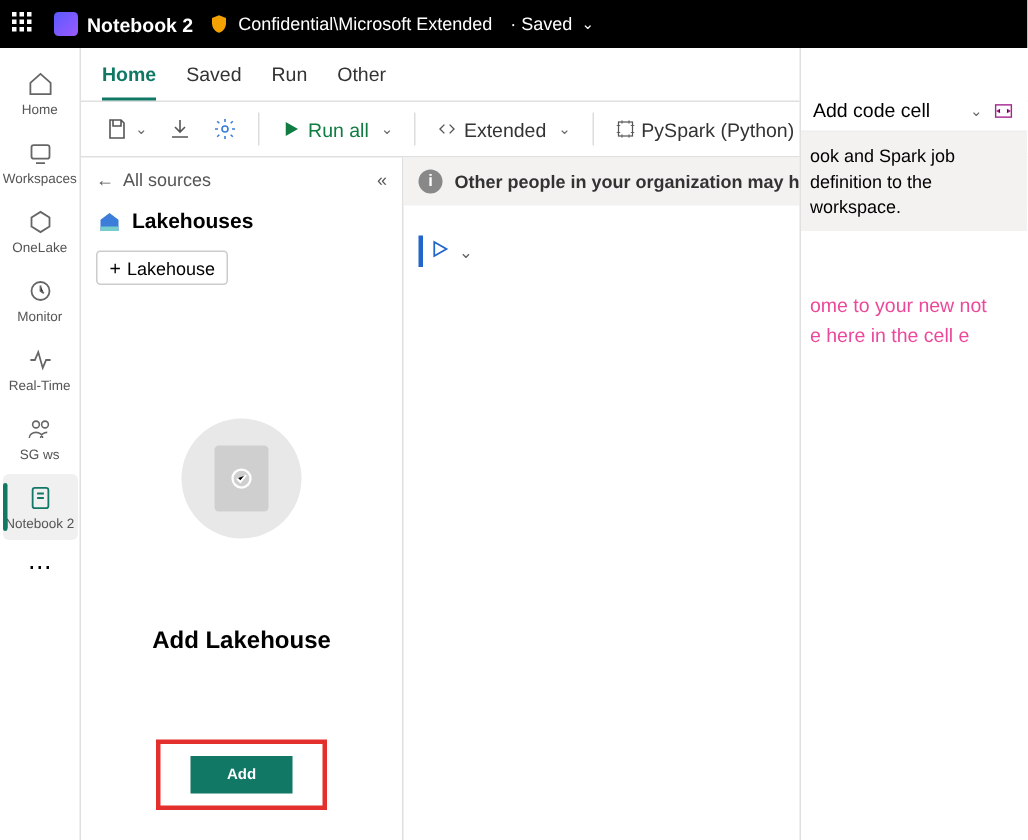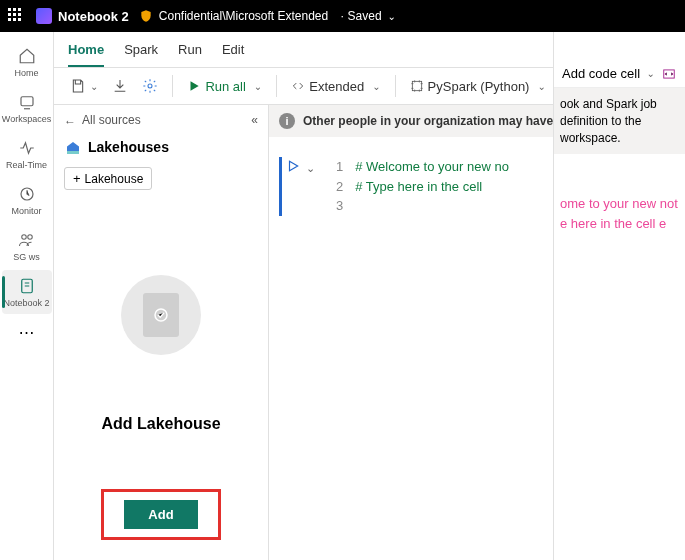--- a/index.html
+++ b/index.html
@@ -49,36 +49,36 @@
     .exp-title { display: flex; align-items: flex-start; padding: 4px 10px 10px 10px; font-weight: 600; font-size: 14px; }
     .lh-icon { width: 18px; height: 18px; margin-right: 6px; }
     .lh-chip { display: inline-flex; align-items: center; border: 1px solid #ccc; border-radius: 3px; padding: 3px 8px; margin-left: 10px; font-size: 12px; cursor: pointer; }
     .lh-chip .plus { margin-right: 4px; font-size: 13px; }
 
     .exp-empty { flex: 1; display: flex; flex-direction: column; align-items: center; justify-content: flex-end; padding-bottom: 20px; gap: 40px; }
     .empty-circle { width: 80px; height: 80px; border-radius: 50%; background: #e8e8e8; display: flex; align-items: center; justify-content: center; margin-bottom: 20px; }
     .empty-doc { width: 36px; height: 44px; background: #cfcfcf; border-radius: 3px; display:flex; align-items:center; justify-content:center; }
     .empty-title { font-size: 16px; font-weight: 600; margin-bottom: 16px; }
     .add-highlight { border: 3px solid #e3302d; padding: 8px 20px; }
-    .add-btn { background: #117865; color: #fff; font-weight: 600; font-size: 13px; border: none; padding: 7px 24px; cursor: pointer; }
+    .add-btn { background: #117865; color: #fff; font-weight: 600; font-size: 10px; border: none; padding: 7px 24px; cursor: pointer; }
 
     .editor { flex: 1; display: flex; flex-direction: column; position: relative; }
     .info-bar { display: flex; align-items: center; background: #f3f2f1; padding: 8px 10px; font-size: 12px; color: #333; font-weight: 600; }
     .info-bar .info-icon { width: 16px; height: 16px; border-radius: 50%; background: #888; color: #fff; display: flex; align-items: center; justify-content: center; font-size: 11px; margin-right: 8px; font-weight: 700; }
 
     .cell-area { padding: 20px 10px; }
     .cell { display: flex; align-items: flex-start; border-left: 3px solid #2266cc; padding-left: 4px; }
     .cell-controls { display: flex; align-items: center; gap: 6px; margin-right: 10px; margin-top: 2px; }
     .cell-play { color: #2266cc; cursor: pointer; }
     .code { font-family: Consolas, monospace; font-size: 13px; line-height: 1.5; }
     .code .ln { color: #888; display:inline-block; width: 18px; text-align: right; margin-right: 12px; }
     .code .comment { color: #107c41; }
 
     
-    .ghost-panel { position: absolute; right: 0; top: 0; width: 132px; height: 100%; background: #fff; border-left: 1px solid #e0e0e0; padding-top: 28px; overflow:hidden; }
+    .ghost-panel { position: absolute; right: 0; top: 0; width: 152px; height: 100%; background: #fff; border-left: 1px solid #e0e0e0; padding-top: 28px; overflow:hidden; }
     .ghost-add { display: flex; align-items: center; padding: 6px 8px; font-size: 13px; border-bottom: 1px solid #eee; }
     .ghost-add .gchev { margin-left: auto; font-size: 10px; color:#666; }
     .ghost-add .gicon { width: 16px; height: 14px; margin-left: 6px; }
     .ghost-info { background: #f3f2f1; font-size: 12px; padding: 8px 6px; line-height: 1.4; }
     .ghost-code { padding: 40px 0 0 6px; font-family: Consolas, monospace; font-size: 13px; line-height: 1.5; }
     .ghost-code .comment { color: #ec4899; }
   </style>
 </head>
 <body>
 
@@ -120,33 +120,41 @@
           <svg width="18" height="18" viewBox="0 0 24 24">
             <rect x="4" y="5" width="16" height="12" rx="2" fill="none" stroke="#666" stroke-width="1.6"></rect>
             <path stroke="#666" stroke-width="1.6" d="M8 21h8"></path>
           </svg>
         </div>
       <div class="rail-label">Workspaces</div>
     </div>
     <div class="rail-item">
       <div class="rail-icon">
           <svg width="18" height="18" viewBox="0 0 24 24">
-            <path fill="none" stroke="#666" stroke-width="1.6" d="M3 12h4l3-7 4 14 3-7h4"></path>
-          </svg>
-        </div>
-      <div class="rail-label">Real-Time</div>
+            <polygon points="12,3 20,8 20,16 12,21 4,16 4,8" fill="none" stroke="#666" stroke-width="1.6"></polygon>
+          </svg>
+        </div>
+      <div class="rail-label">OneLake</div>
     </div>
     <div class="rail-item">
       <div class="rail-icon">
           <svg width="18" height="18" viewBox="0 0 24 24">
             <circle cx="12" cy="12" r="8" fill="none" stroke="#666" stroke-width="1.6"></circle>
             <path stroke="#666" stroke-width="1.6" d="M12 7v5l3 2"></path>
           </svg>
         </div>
       <div class="rail-label">Monitor</div>
+    </div>
+    <div class="rail-item">
+      <div class="rail-icon">
+          <svg width="18" height="18" viewBox="0 0 24 24">
+            <path fill="none" stroke="#666" stroke-width="1.6" d="M3 12h4l3-7 4 14 3-7h4"></path>
+          </svg>
+        </div>
+      <div class="rail-label">Real-Time</div>
     </div>
     <div class="rail-item">
       <div class="rail-icon">
           <svg width="18" height="18" viewBox="0 0 24 24">
             <circle cx="8" cy="8" r="3" fill="none" stroke="#666" stroke-width="1.4"></circle>
             <circle cx="16" cy="8" r="3" fill="none" stroke="#666" stroke-width="1.4"></circle>
             <path fill="none" stroke="#666" stroke-width="1.4" d="M2 20c0-3 3-5 6-5s6 2 6 5M12 20c0-3 3-5 6-5"></path>
           </svg>
         </div>
       <div class="rail-label">SG ws</div>
@@ -162,23 +170,23 @@
     </div>
     <div class="rail-item">
       <div class="rail-icon">⋯</div>
     </div>
   </div>
 
   <div class="content">
 
     <div class="menu">
       <div class="menu-item active">Home</div>
-      <div class="menu-item">Spark</div>
+      <div class="menu-item">Saved</div>
       <div class="menu-item">Run</div>
-      <div class="menu-item">Edit</div>
+      <div class="menu-item">Other</div>
     </div>
 
     <div class="toolbar">
       <div class="tb-btn">
           <svg width="16" height="16" viewBox="0 0 24 24">
             <path fill="none" stroke="#555" stroke-width="1.6" d="M5 3h11l3 3v15H5zM8 3v6h8V3"></path>
           </svg>
           <span style="font-size:10px;color:#666">⌄</span>
         </div>
       <div class="tb-btn">
@@ -263,25 +271,20 @@
           <span>Other people in your organization may have access</span>
         </div>
         <div class="cell-area">
           <div class="cell">
             <div class="cell-controls">
               <span class="cell-play"><svg width="14" height="14" viewBox="0 0 24 24">
                     <path fill="none" stroke="#2266cc" stroke-width="2" d="M6 4l14 8-14 8z"></path>
                   </svg></span>
               <span style="color:#666;font-size:11px">⌄</span>
             </div>
-            <div class="code">
-              <div><span class="ln">1</span><span class="comment"># Welcome to your new no</span></div>
-              <div><span class="ln">2</span><span class="comment"># Type here in the cell </span></div>
-              <div><span class="ln">3</span><span></span></div>
-            </div>
           </div>
         </div>
       </div>
     </div>
 
     <div class="ghost-panel">
       <div class="ghost-add">
         <span>Add code cell</span>
         <span class="gchev">⌄</span>
         <svg class="gicon" viewBox="0 0 24 24">

